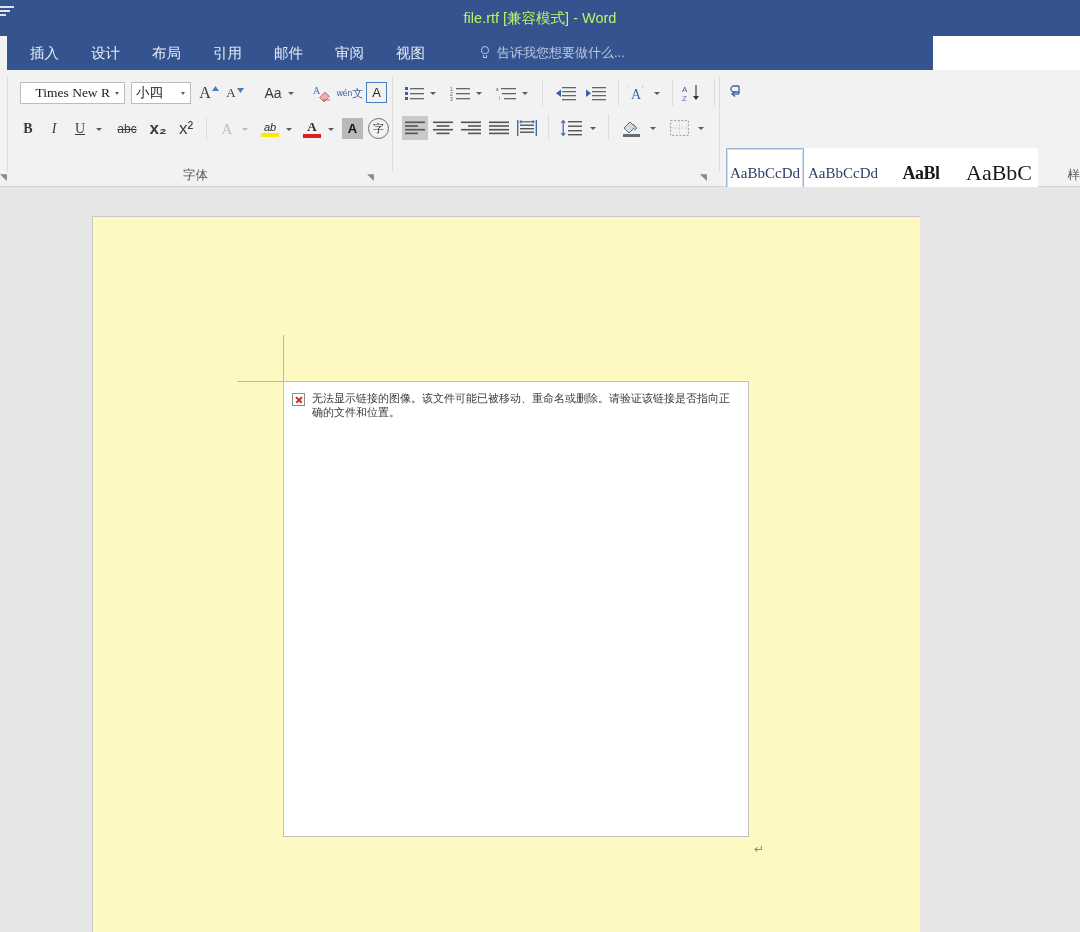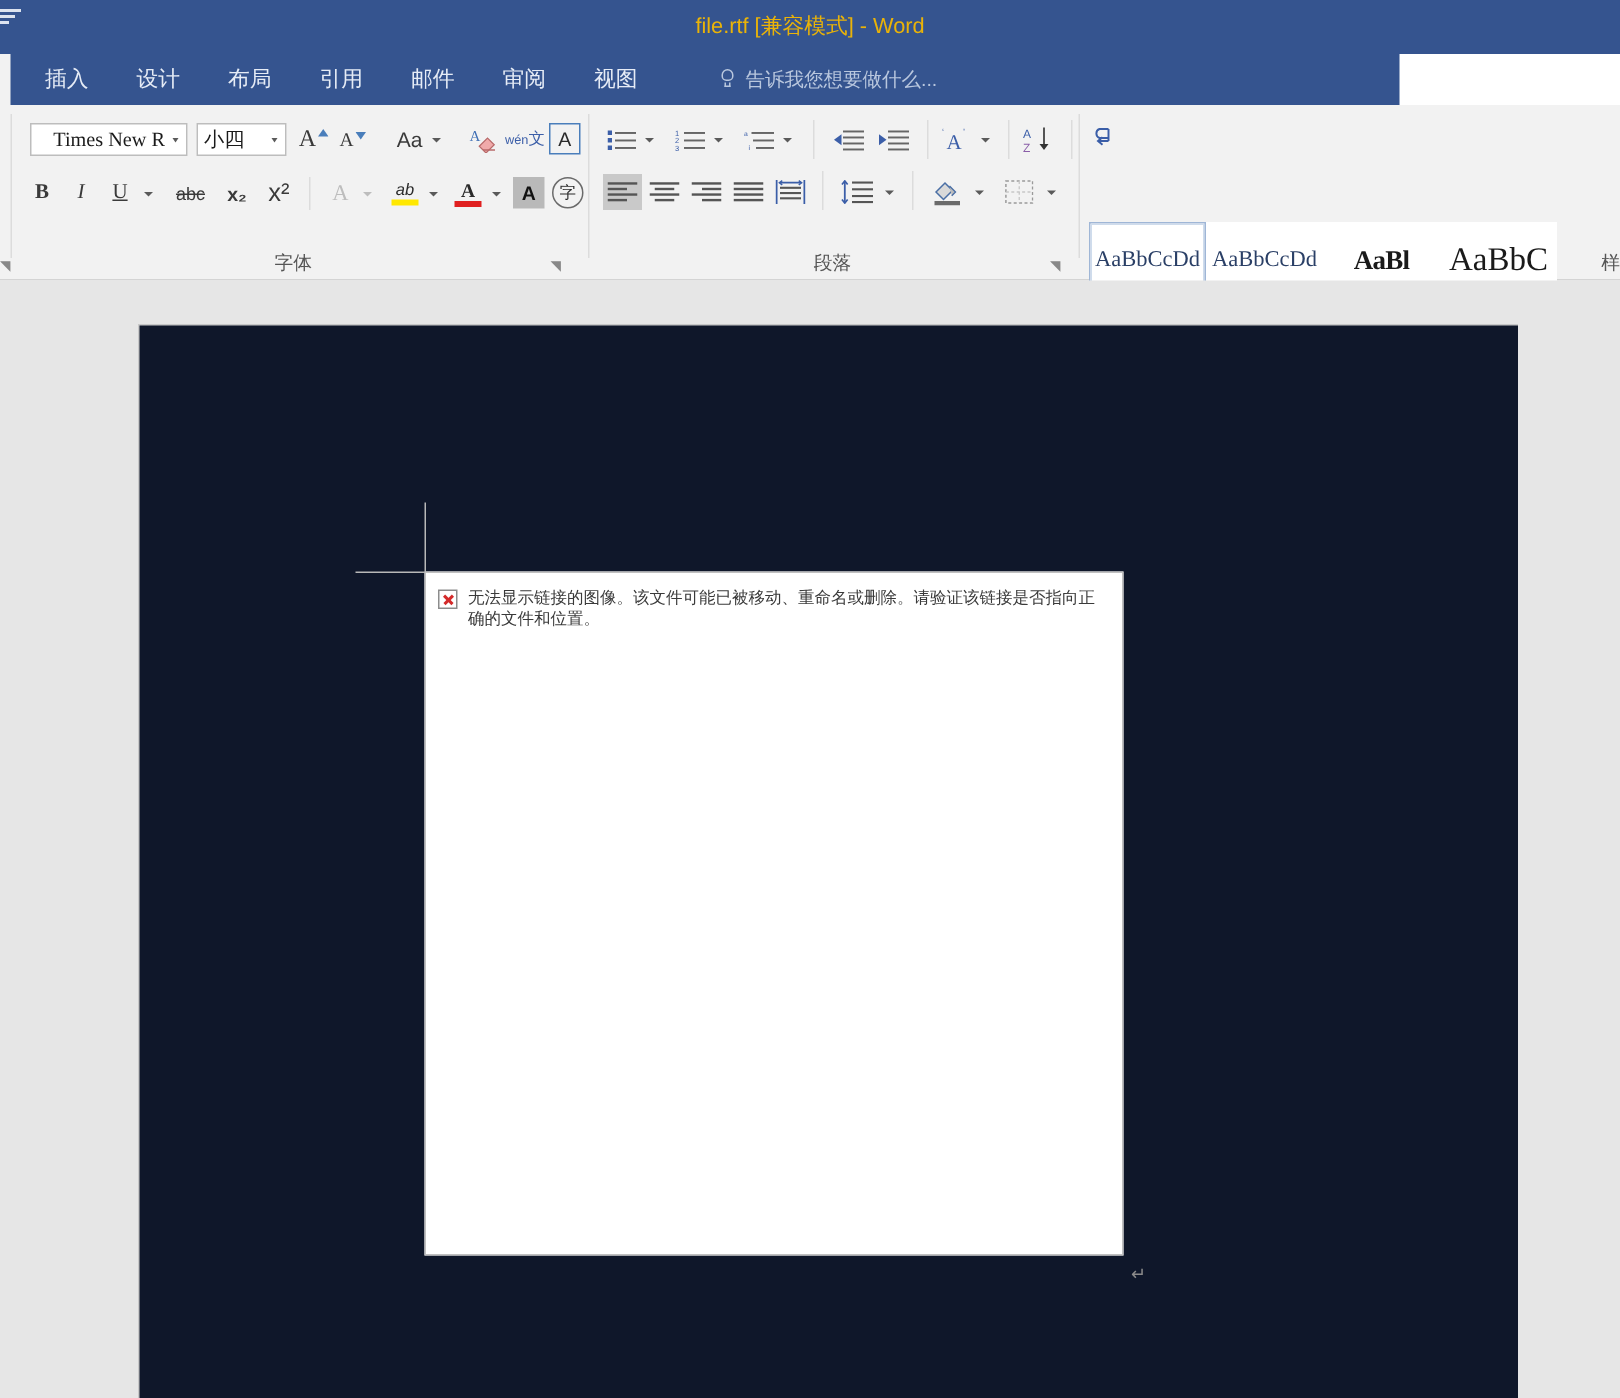--- a/index.html
+++ b/index.html
@@ -52,21 +52,21 @@
   .qat-lines i:nth-child(2) { width: 10px; }
   .qat-lines i:nth-child(3) { width: 6px; }
   .title-text {
     position: absolute;
     top: 0;
     left: 0;
     width: 1080px;
     height: 36px;
     line-height: 36px;
     text-align: center;
-    color: #eab308;
+    color: #bef264;
     font-size: 14.5px;
   }
 
   
   .tabbar {
     position: absolute;
     top: 36px; left: 0;
     width: 933px;
     height: 34px;
     background: #35548f;
@@ -271,23 +271,23 @@
     position: absolute;
     top: 187px; left: 0;
     width: 1080px;
     height: 745px;
     background: #e6e6e6;
   }
   .page {
     position: absolute;
     left: 92px;
     top: 29px;
-    width: 920px;
+    width: 828px;
     height: 716px;
-    background: #0f172a;
+    background: #fef9c3;
     border-left: 1px solid #c8c8c8;
     border-top: 1px solid #c8c8c8;
     box-sizing: border-box;
   }
   
   .crop-v {
     position: absolute;
     left: 190px;
     top: 118px;
     width: 1px;
@@ -461,21 +461,21 @@
       <div class="ctl" style="left:62px; top:48px; width:20px; height:22px;">
         <span style="font-size:14px;font-family:'Liberation Serif',serif;text-decoration:underline;">U</span>
       </div>
       <div class="ctl" style="left:84px; top:48px; width:14px; height:22px;">
           <i class="caret"></i>
         </div>
       <div class="ctl" style="left:104px; top:48px; width:30px; height:22px;">
         <span style="font-size:12px;text-decoration:line-through;">abc</span>
       </div>
       <div class="ctl" style="left:138px; top:48px; width:24px; height:22px;">
-        <span style="font-size:13px;font-weight:bold;">x₂</span>
+        <span style="font-size:17px;font-weight:bold;">x₂</span>
       </div>
       <div class="ctl" style="left:166px; top:48px; width:24px; height:22px;">
         <span style="font-size:17px;font-weight:normal;">x²</span>
       </div>
 
       <div class="grp-sep" style="left:198px; top:48px; height:22px;"></div>
 
       <div class="ctl" style="left:208px; top:48px; width:22px; height:22px;">
         <span style="font-size:15px;color:#bdbdbd;font-family:'Liberation Serif',serif;">A</span>
       </div>
@@ -691,21 +691,20 @@
         <svg width="19" height="16" viewBox="0 0 19 16">
           <rect x="0.6" y="0.6" width="17.8" height="14.8" fill="none" stroke="#9a9a9a" stroke-width="1" stroke-dasharray="2 1.6"></rect>
           <path d="M9.5 0.6 L9.5 15.4" stroke="#c8c8c8" stroke-width="0.9" stroke-dasharray="2 1.6"></path>
           <path d="M0.6 8 L18.4 8" stroke="#c8c8c8" stroke-width="0.9" stroke-dasharray="2 1.6"></path>
         </svg>
       </div>
       <div class="ctl" style="left:300px; top:46px; width:14px; height:24px;">
           <i class="caret"></i>
         </div>
 
-      <div class="grp-label">段落</div>
       <div class="dlg-launcher" style="right:6px;">◥</div>
     </div>
 
     <div class="grp-sep" style="left:719px;"></div>
 
     <div class="grp" style="left:721px; width:359px;">
       <div class="grp-label" style="text-align:right; padding-right:4px;">样</div>
     </div>
 
     <div class="gallery">

